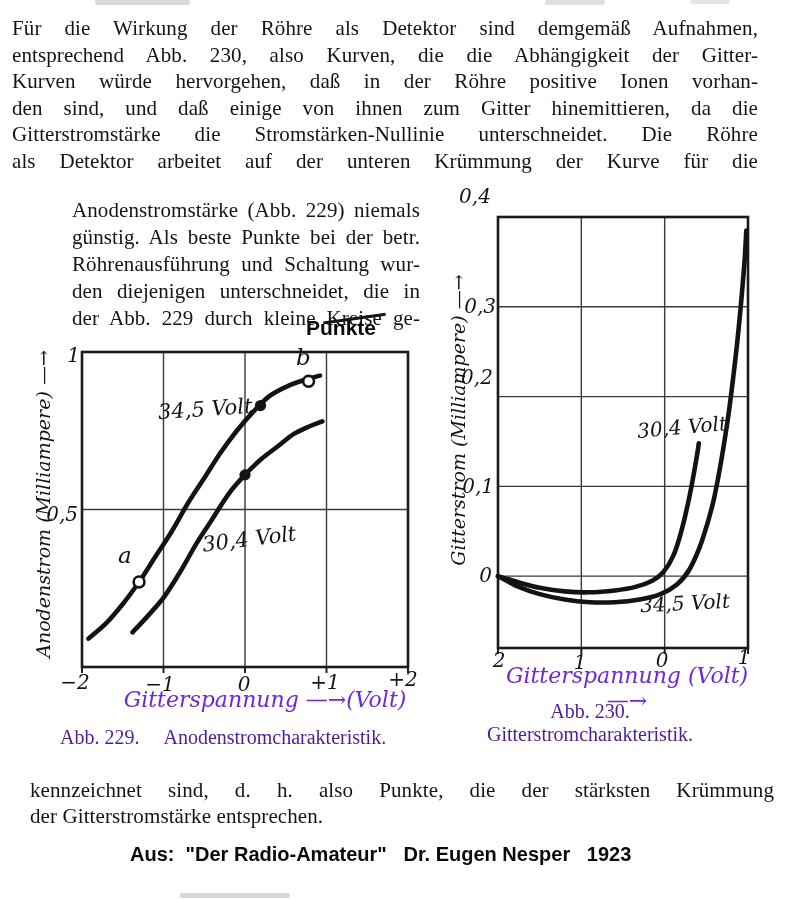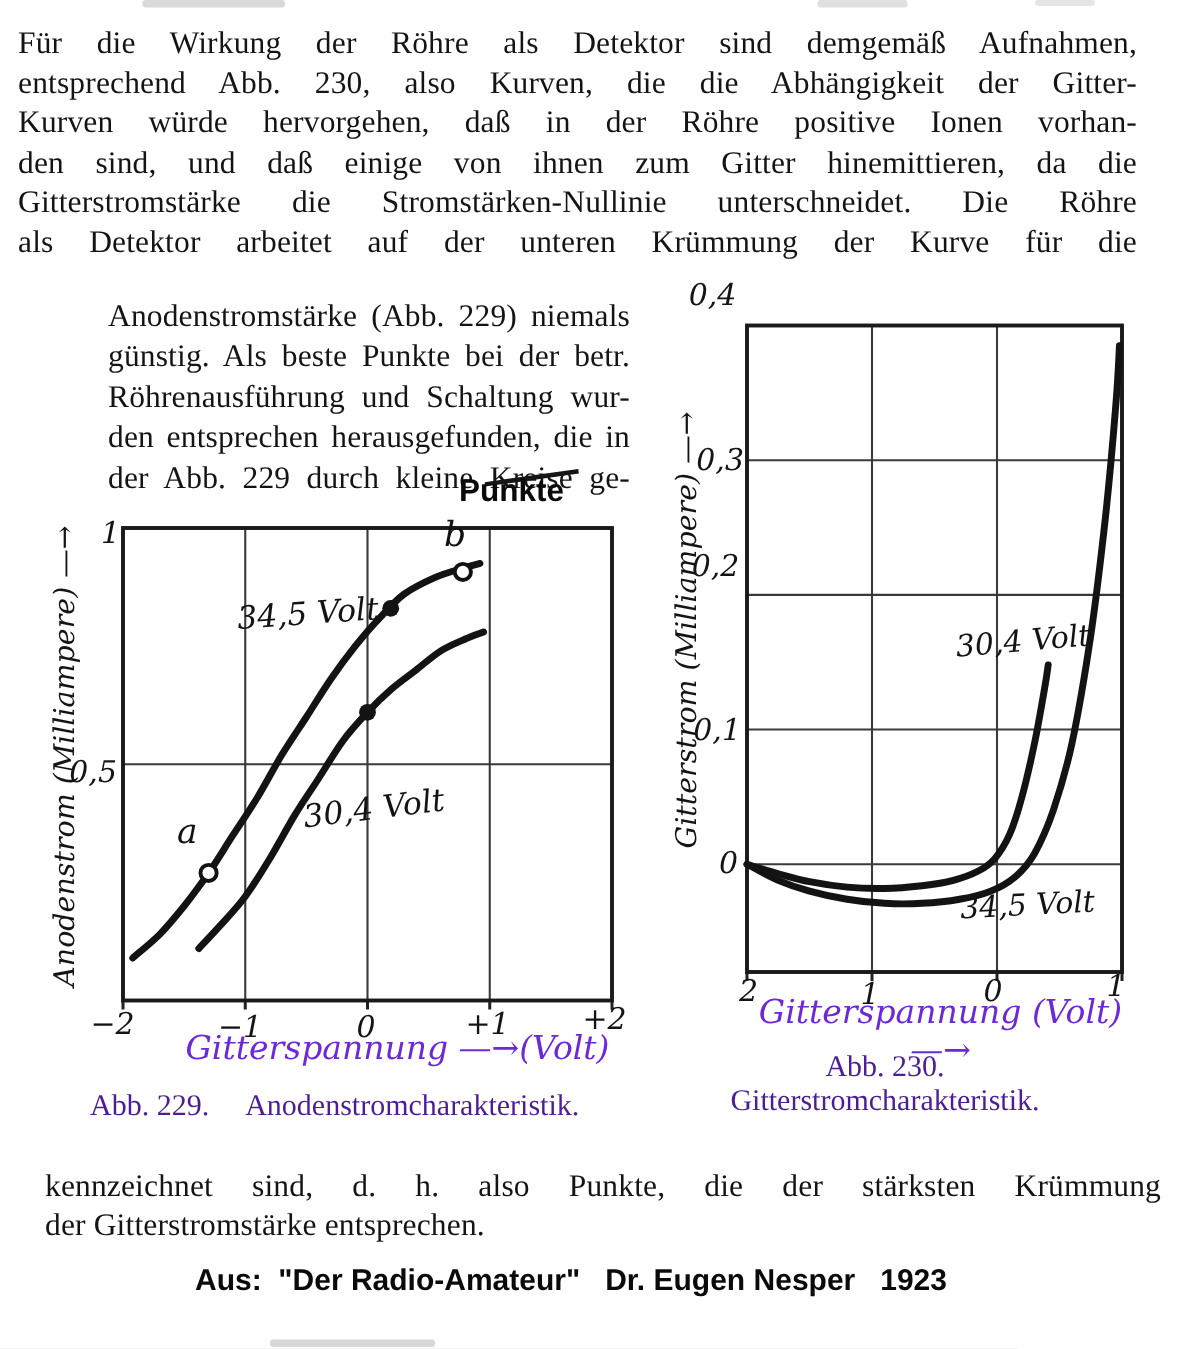--- a/index.html
+++ b/index.html
@@ -100,21 +100,21 @@
     <div class="bline">Kurven würde hervorgehen, daß in der Röhre positive Ionen vorhan-</div>
     <div class="bline">den sind, und daß einige von ihnen zum Gitter hinemittieren, da die</div>
     <div class="bline">Gitterstromstärke die Stromstärken-Nullinie unterschneidet.  Die Röhre</div>
     <div class="bline">als Detektor arbeitet auf der unteren Krümmung der Kurve für die</div>
   </div>
 
   <div class="para col" style="left:28px;top:197px;width:392px;">
     <div class="bline">Anodenstromstärke (Abb. 229) niemals</div>
     <div class="bline">günstig.  Als beste Punkte bei der betr.</div>
     <div class="bline">Röhrenausführung und Schaltung wur-</div>
-    <div class="bline">den entsprechen herausgefunden, die in</div>
+    <div class="bline">den diejenigen unterschneidet, die in</div>
     <div class="bline"><span>der Abb. 229 durch kleine </span><span class="struck">Kreise</span><span> ge-</span></div>
   </div>
 
   <div class="annotation" style="left:306px;top:316px;">Punkte</div>
 
   <svg id="chart-svg" width="800" height="899" viewBox="0 0 800 899">
       <line x1="163.5" y1="352" x2="163.5" y2="667" stroke="#3a3a3a" stroke-width="1.4"></line>
       <line x1="245" y1="352" x2="245" y2="667" stroke="#3a3a3a" stroke-width="1.4"></line>
       <line x1="326.5" y1="352" x2="326.5" y2="667" stroke="#3a3a3a" stroke-width="1.4"></line>
       <line x1="82" y1="509.5" x2="408" y2="509.5" stroke="#3a3a3a" stroke-width="1.4"></line>

